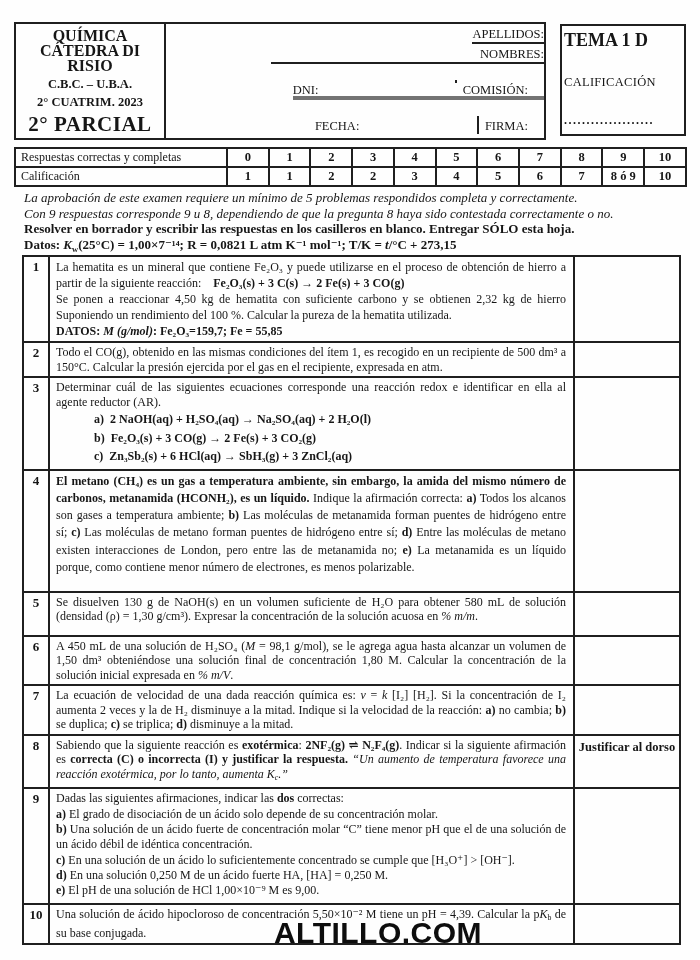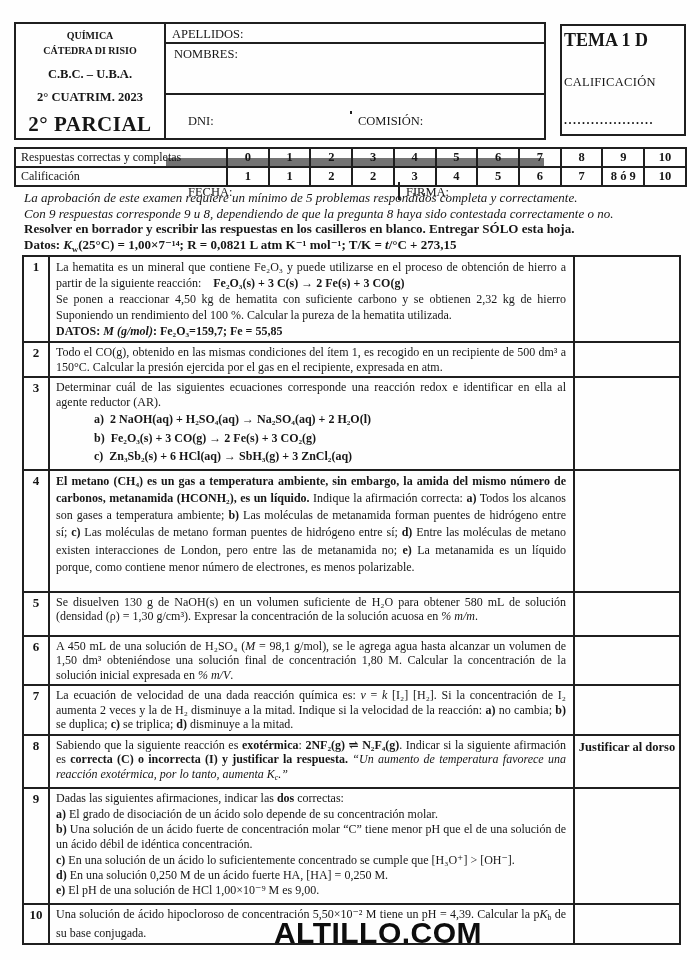--- a/index.html
+++ b/index.html
@@ -13,34 +13,34 @@
   .i { font-style:italic; }
   .sub { font-size:0.65em; vertical-align:-0.3em; }
 
   
   .hbox-left {
     position:absolute; left:14px; top:22px; width:152px; height:118px;
     border:2px solid #1f1f1f; display:flex; flex-direction:column;
     align-items:center; justify-content:space-between; text-align:center;
     padding:4px 2px 3px;
   }
-  .hl1 { font-weight:bold; font-size:10px; line-height:15px; }
+  .hl1 { font-weight:bold; font-size:16px; line-height:15px; }
   .hl2 { font-weight:bold; font-size:12.5px; line-height:14px; }
   .hl3 { font-weight:bold; font-size:21px; line-height:22px; letter-spacing:0.5px; }
 
   .hbox-mid {
     position:absolute; left:166px; top:22px; width:380px; height:118px;
-    border:2px solid #1f1f1f; border-left:none; display:flex; flex-direction:column;
+    border:2px solid #1f1f1f; border-left:none; display:flex; flex-direction:column;align-items:flex-end;
   }
   .hrow { font-size:12.5px; padding:3px 0 0 6px; }
   .r1 { height:34px; }
   .r2 { height:25px; border-top:2px solid #1f1f1f;padding-left:8px; }
   .r3 { height:25px; border-top:2px solid #1f1f1f; }
-  .r4 { flex:1; border-top:8px solid #737373;gap:48px; }
-  .split { display:flex; padding:16px;margin-top:31px; }
+  .r4 { flex:1; border-top:4px solid #737373; }
+  .split { display:flex; padding:16px; }
   .split .c1 { width:168px; padding:3px 0 0 6px; }
   .split .c2 { flex:1; border-left:2px solid #1f1f1f; padding:3px 0 0 6px; }
 
   .hbox-right {
     position:absolute; left:560px; top:24px; width:126px; height:112px;
     border:2px solid #1f1f1f; display:flex; flex-direction:column;
     align-items:flex-start; justify-content:space-between; padding:4px 2px 6px;
   }
   .tema { font-weight:bold; font-size:18px; }
   .calif { font-size:12.5px; letter-spacing:0.3px; }

